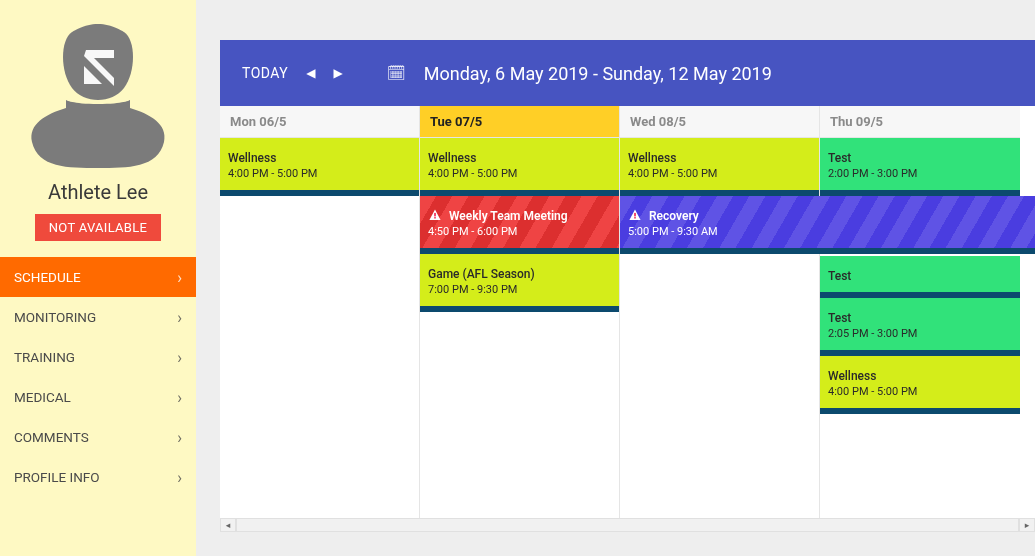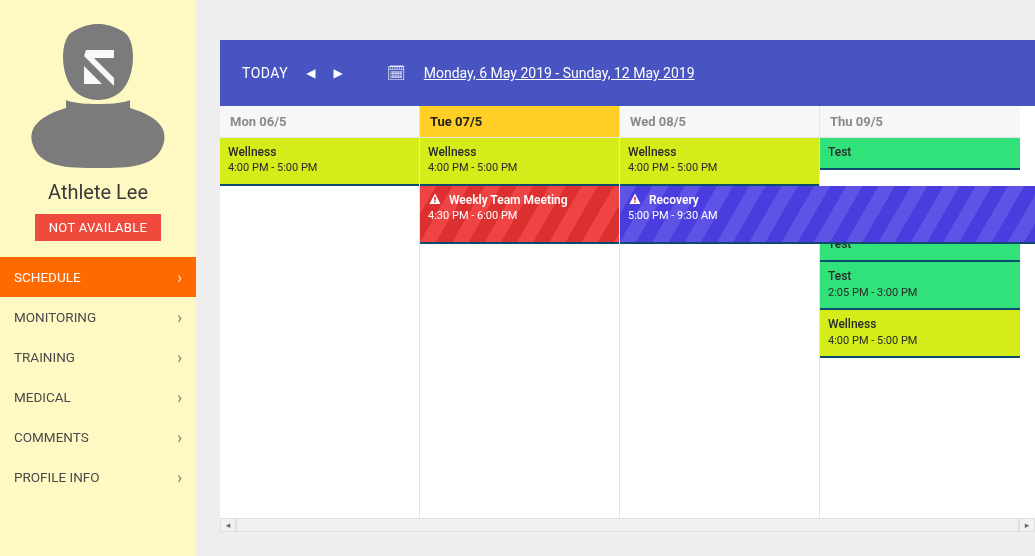--- a/index.html
+++ b/index.html
@@ -77,21 +77,21 @@
     gap: 18px;
   }
   .today-btn {
     font-size: 14px;
     letter-spacing: .5px;
     cursor: pointer;
   }
   .nav-arrows { display: flex; gap: 18px; align-items: center; }
   .arrow { cursor: pointer; font-size: 12px; }
   .cal-icon { font-size: 15px; }
-  .range-text { font-size: 14px; text-decoration: underline; }
+  .range-text { font-size: 18px; }
   
   .cal-grid {
     display: flex;
     background: #fff;
   }
   .day-col {
     width: 200px;
     flex: 0 0 200px;
     border-right: 1px solid #e5e5e5;
     min-height: 420px;
@@ -105,24 +105,24 @@
     font-weight: 700;
     padding: 8px 10px;
     border-bottom: 1px solid #e5e5e5;
   }
   .day-head.highlighted {
     background: #ffcf26;
     color: #222;
   }
   .events { position: relative; }
   .event {
-    padding: 6px 8px 8px;
+    padding: 12px 8px 8px;
     font-size: 12px;
     line-height: 1.35;
-    border-bottom: 2px solid #0c4a6e;
+    border-bottom: 6px solid #0c4a6e;
     color: #2a2a2a;
     position: relative;
     cursor: pointer;
   }
   .event .title { font-weight: 500; font-size: 12px; }
   .event .time  { font-size: 11px; margin-top: 1px; }
   .ev-lime    { background: #d4ed1a; }
   .ev-green   { background: #31e27a; }
   .ev-yellow  { background: #d4ed1a; }
   .ev-red {
@@ -224,21 +224,25 @@
           <div class="event ev-lime">
             <div class="title">Wellness</div>
             <div class="time">4:00 PM - 5:00 PM</div>
           </div>
           <div class="event ev-red">
             <div class="title"><svg viewBox="0 0 20 20" fill="#fff" class="alert-icon">
                 <path d="M10 2 L18 17 H2 Z" fill="#fff"></path>
                 <rect x="9" y="7" width="2" height="5" fill="#e03"></rect>
                 <rect x="9" y="13" width="2" height="2" fill="#e03"></rect>
               </svg> Weekly Team Meeting</div>
-            <div class="time">4:30 PM - 6:00 PM</div>
+            <div class="time">4:50 PM - 6:00 PM</div>
+          </div>
+          <div class="event ev-yellow">
+            <div class="title">Game (AFL Season)</div>
+            <div class="time">7:00 PM - 9:30 PM</div>
           </div>
         </div>
       </div>
       <div class="day-col">
         <div class="day-head">Wed 08/5</div>
         <div class="events">
           <div class="event ev-lime">
             <div class="title">Wellness</div>
             <div class="time">4:00 PM - 5:00 PM</div>
           </div>
@@ -250,20 +254,21 @@
               </svg> Recovery</div>
             <div class="time">5:00 PM - 9:30 AM</div>
           </div>
         </div>
       </div>
       <div class="day-col">
         <div class="day-head">Thu 09/5</div>
         <div class="events">
           <div class="event ev-green">
             <div class="title">Test</div>
+            <div class="time">2:00 PM - 3:00 PM</div>
           </div>
           <div style="height: 60px;"></div>
           <div class="event ev-green">
             <div class="title">Test</div>
           </div>
           <div class="event ev-green">
             <div class="title">Test</div>
             <div class="time">2:05 PM - 3:00 PM</div>
           </div>
           <div class="event ev-lime">

